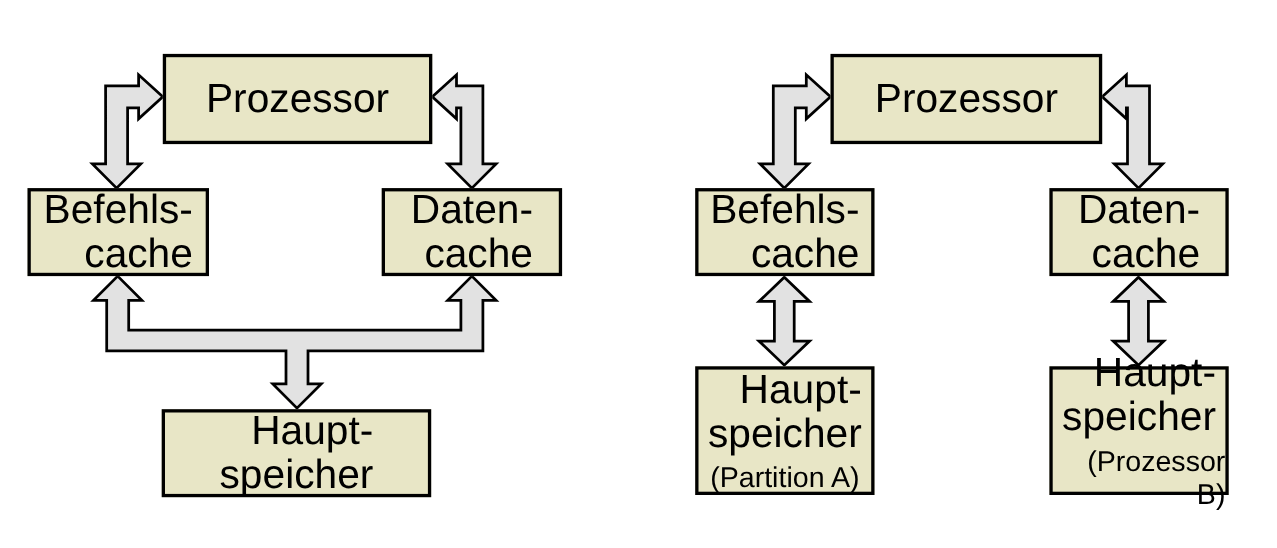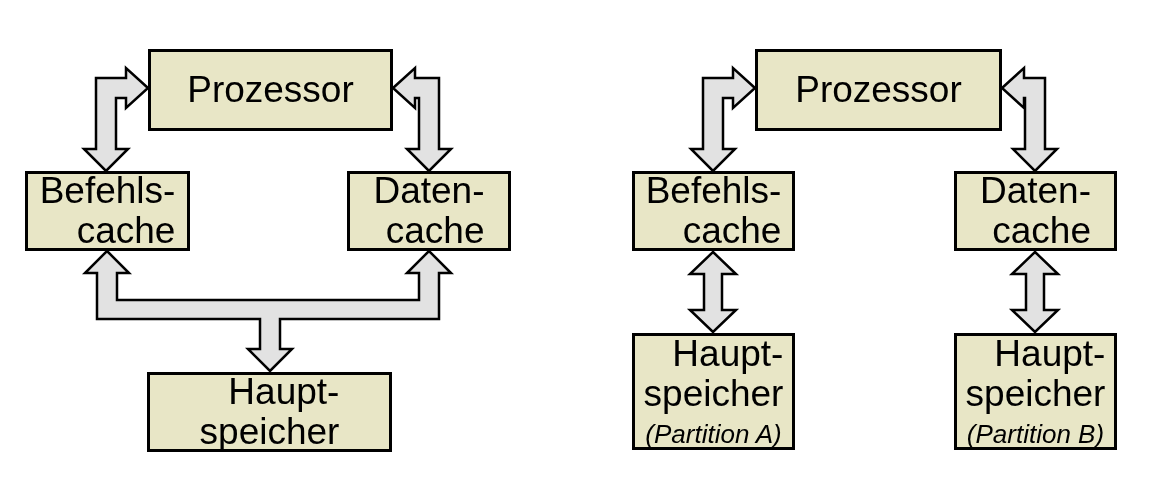--- a/index.html
+++ b/index.html
@@ -41,21 +41,20 @@
     line-height: 40px;
     white-space: pre-line;
     color: var(--text);
   }
   .node-sublabel {
     font-size: 26px;
     line-height: 30px;
     margin-top: 5px;
     white-space: pre-line;
     color: var(--text);
-    font-style: italic;
   }
   
   .l-prozessor { left: 148px; top: 49px;  width: 245px; height: 82px; }
   .l-befehls   { left: 25px;  top: 171px; width: 165px; height: 80px; }
   .l-daten     { left: 347px; top: 171px; width: 164px; height: 80px; }
   .l-haupt     { left: 147px; top: 372px; width: 245px; height: 80px; }
   
   .r-prozessor { left: 755px; top: 49px;  width: 247px; height: 82px; }
   .r-befehls   { left: 632px; top: 171px; width: 163px; height: 80px; }
   .r-daten     { left: 954px; top: 171px; width: 163px; height: 80px; }
@@ -113,16 +112,16 @@
 cache</div>
   </div>
   <div class="node r-haupt-a">
     <div class="node-label">Haupt-
 speicher</div>
     <div class="node-sublabel">(Partition A)</div>
   </div>
   <div class="node r-haupt-b">
     <div class="node-label">Haupt-
 speicher</div>
-    <div class="node-sublabel">(Partition B)</div>
+    <div class="node-sublabel">(Prozessor B)</div>
   </div>
 
 </div>
 
 </body></html>

